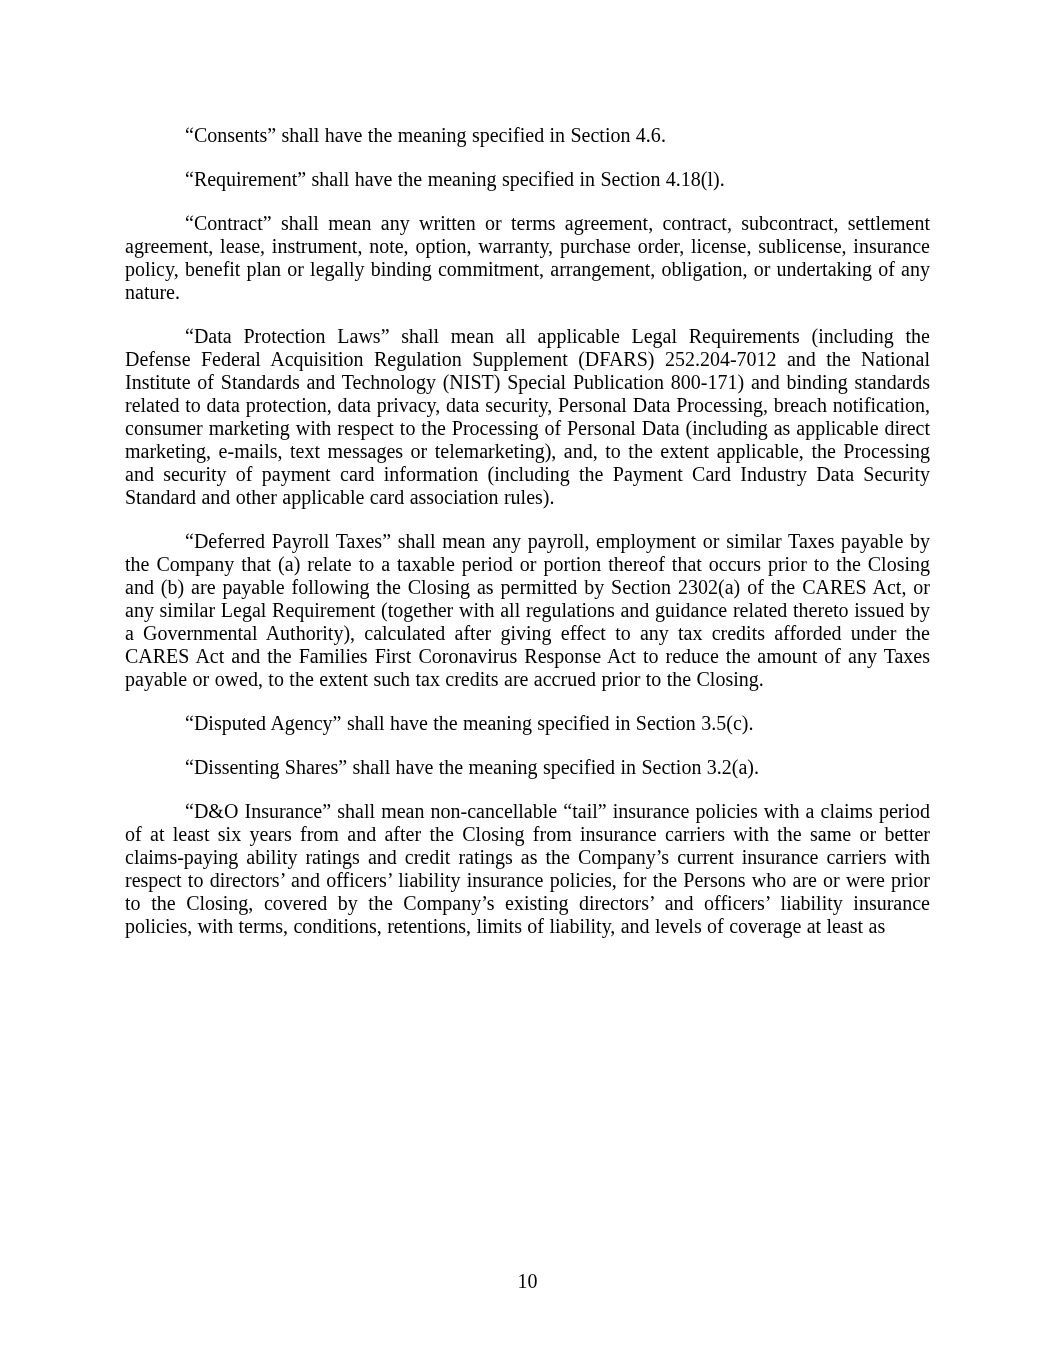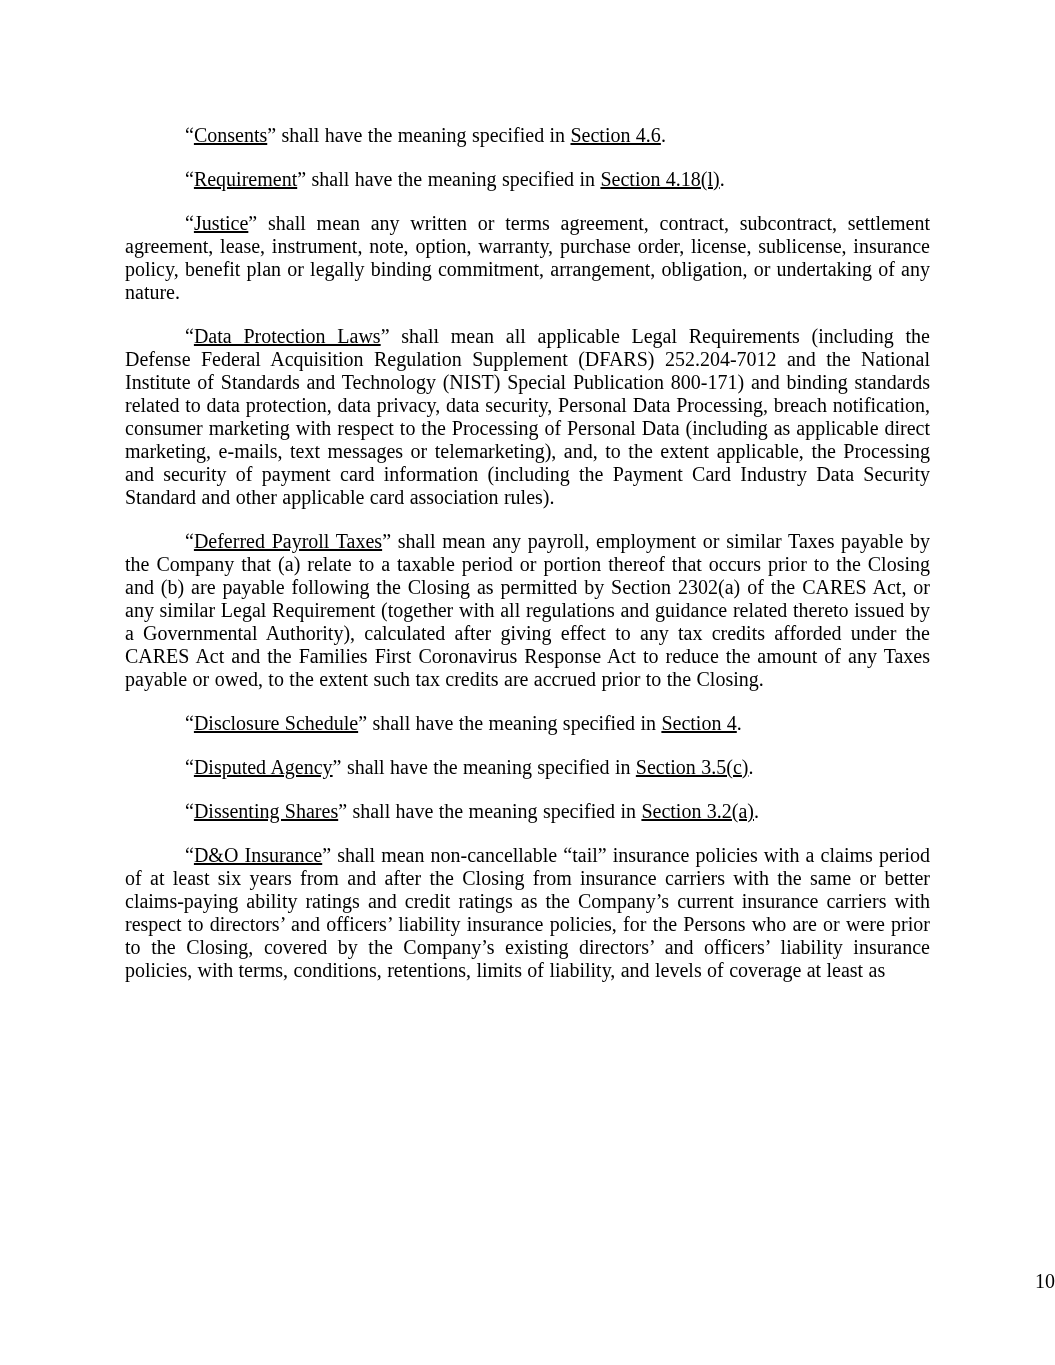--- a/index.html
+++ b/index.html
@@ -24,41 +24,39 @@
   }
   p.para {
     margin: 0 0 21px 0;
     font-size: 20px;
     line-height: 23px;
     text-align: justify;
     text-indent: 60px;
     word-spacing: 0.02em;
   }
   .u {
-    text-decoration: underline;
   }
   .footer {
     position: absolute;
     top: 1270px;
     left: 0;
     width: 100%;
-    text-align: right;
+    text-align: center;
     font-size: 20px;
     line-height: 23px;
   }
 </style>
 </head>
 <body>
 
 <div class="page">
   <div class="content" id="definitions">
       <p class="para"><span>“</span><span class="u">Consents</span><span>” shall have the meaning specified in </span><span class="u">Section 4.6</span><span>.</span></p>
       <p class="para"><span>“</span><span class="u">Requirement</span><span>” shall have the meaning specified in </span><span class="u">Section 4.18(l)</span><span>.</span></p>
-      <p class="para"><span>“</span><span class="u">Justice</span><span>” shall mean any written or terms agreement, contract, subcontract, settlement agreement, lease, instrument, note, option, warranty, purchase order, license, sublicense, insurance policy, benefit plan or legally binding commitment, arrangement, obligation, or undertaking of any nature.</span></p>
+      <p class="para"><span>“</span><span class="u">Contract</span><span>” shall mean any written or terms agreement, contract, subcontract, settlement agreement, lease, instrument, note, option, warranty, purchase order, license, sublicense, insurance policy, benefit plan or legally binding commitment, arrangement, obligation, or undertaking of any nature.</span></p>
       <p class="para"><span>“</span><span class="u">Data Protection Laws</span><span>” shall mean all applicable Legal Requirements (including the Defense Federal Acquisition Regulation Supplement (DFARS) 252.204-7012 and the National Institute of Standards and Technology (NIST) Special Publication 800-171) and binding standards related to data protection, data privacy, data security, Personal Data Processing, breach notification, consumer marketing with respect to the Processing of Personal Data (including as applicable direct marketing, e-mails, text messages or telemarketing), and, to the extent applicable, the Processing and security of payment card information (including the Payment Card Industry Data Security Standard and other applicable card association rules).</span></p>
       <p class="para"><span>“</span><span class="u">Deferred Payroll Taxes</span><span>” shall mean any payroll, employment or similar Taxes payable by the Company that (a) relate to a taxable period or portion thereof that occurs prior to the Closing and (b) are payable following the Closing as permitted by Section 2302(a) of the CARES Act, or any similar Legal Requirement (together with all regulations and guidance related thereto issued by a Governmental Authority), calculated after giving effect to any tax credits afforded under the CARES Act and the Families First Coronavirus Response Act to reduce the amount of any Taxes payable or owed, to the extent such tax credits are accrued prior to the Closing.</span></p>
-      <p class="para"><span>“</span><span class="u">Disclosure Schedule</span><span>” shall have the meaning specified in </span><span class="u">Section 4</span><span>.</span></p>
       <p class="para"><span>“</span><span class="u">Disputed Agency</span><span>” shall have the meaning specified in </span><span class="u">Section 3.5(c)</span><span>.</span></p>
       <p class="para"><span>“</span><span class="u">Dissenting Shares</span><span>” shall have the meaning specified in </span><span class="u">Section 3.2(a)</span><span>.</span></p>
       <p class="para"><span>“</span><span class="u">D&amp;O Insurance</span><span>” shall mean non-cancellable “tail” insurance policies with a claims period of at least six years from and after the Closing from insurance carriers with the same or better claims-paying ability ratings and credit ratings as the Company’s current insurance carriers with respect to directors’ and officers’ liability insurance policies, for the Persons who are or were prior to the Closing, covered by the Company’s existing directors’ and officers’ liability insurance policies, with terms, conditions, retentions, limits of liability, and levels of coverage at least as</span></p>
     </div>
   <div class="footer">10</div>
 </div>
 
 </body></html>

